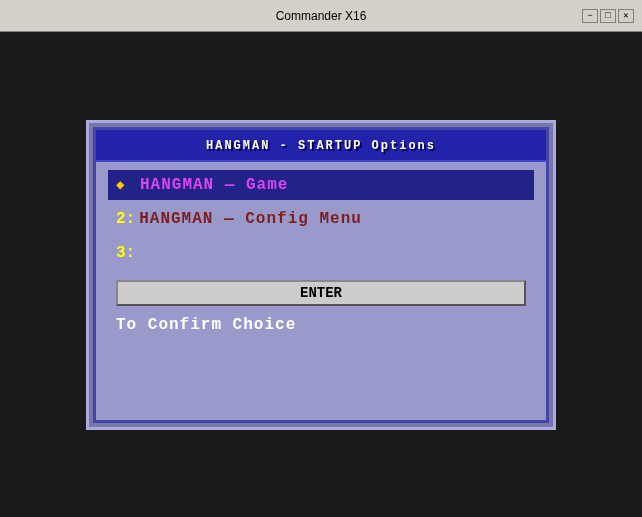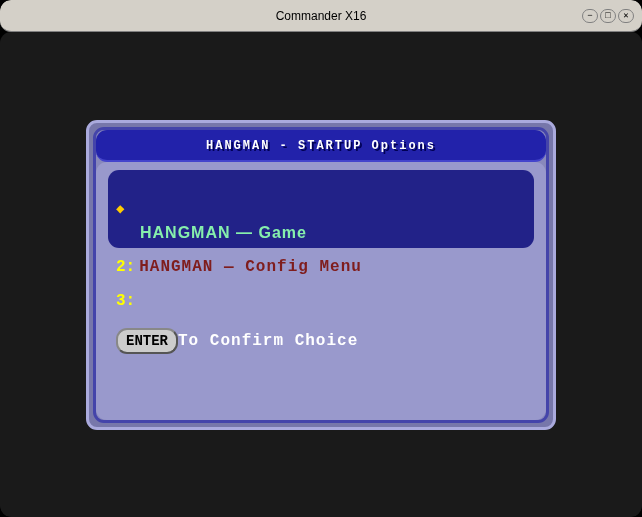--- a/index.html
+++ b/index.html
@@ -1,15 +1,15 @@
 <!DOCTYPE html>
 <html><head>
   <meta charset="utf-8">
   <style>
-    * { margin: 0; padding: 0; box-sizing: border-box; border-radius: 11px; }
+    * { margin: 0; padding: 0; box-sizing: border-box; }
 
     body {
       width: 642px;
       height: 517px;
       background: #000;
       font-family: 'Courier New', Courier, monospace;
       overflow: hidden;
       position: relative;
     }
 
@@ -121,26 +121,25 @@
       margin-bottom: 4px;
     }
 
     .diamond-icon {
       color: #ffcc00;
       font-size: 14px;
       min-width: 16px;
     }
 
     .menu-item-text-selected {
-      color: #86efac;
-      font-size: 16px;
-      font-family: Liberation Sans, sans-serif;
+      color: #d946ef;
+      font-size: 16px;
+      font-family: Liberation Mono, monospace;
       font-weight: bold;
       letter-spacing: 1px;
-      margin-top: 48px;
     }
 
     
     .menu-item {
       padding: 6px 8px;
       display: flex;
       align-items: center;
       gap: 4px;
       margin-bottom: 4px;
     }
@@ -157,21 +156,22 @@
       color: #ffff00;
       font-size: 16px;
       font-family: 'Courier New', Courier, monospace;
       font-weight: bold;
     }
 
     
     .enter-row {
       padding: 8px 8px 6px 8px;
       display: flex;
-      align-items: center;
+      gap: 10px;
+      flex-direction: column;
     }
 
     .enter-key {
       background: #cccccc;
       border: 2px solid #888888;
       border-bottom-color: #555555;
       border-right-color: #555555;
       padding: 3px 8px;
       font-family: 'Courier New', Courier, monospace;
       font-size: 14px;

